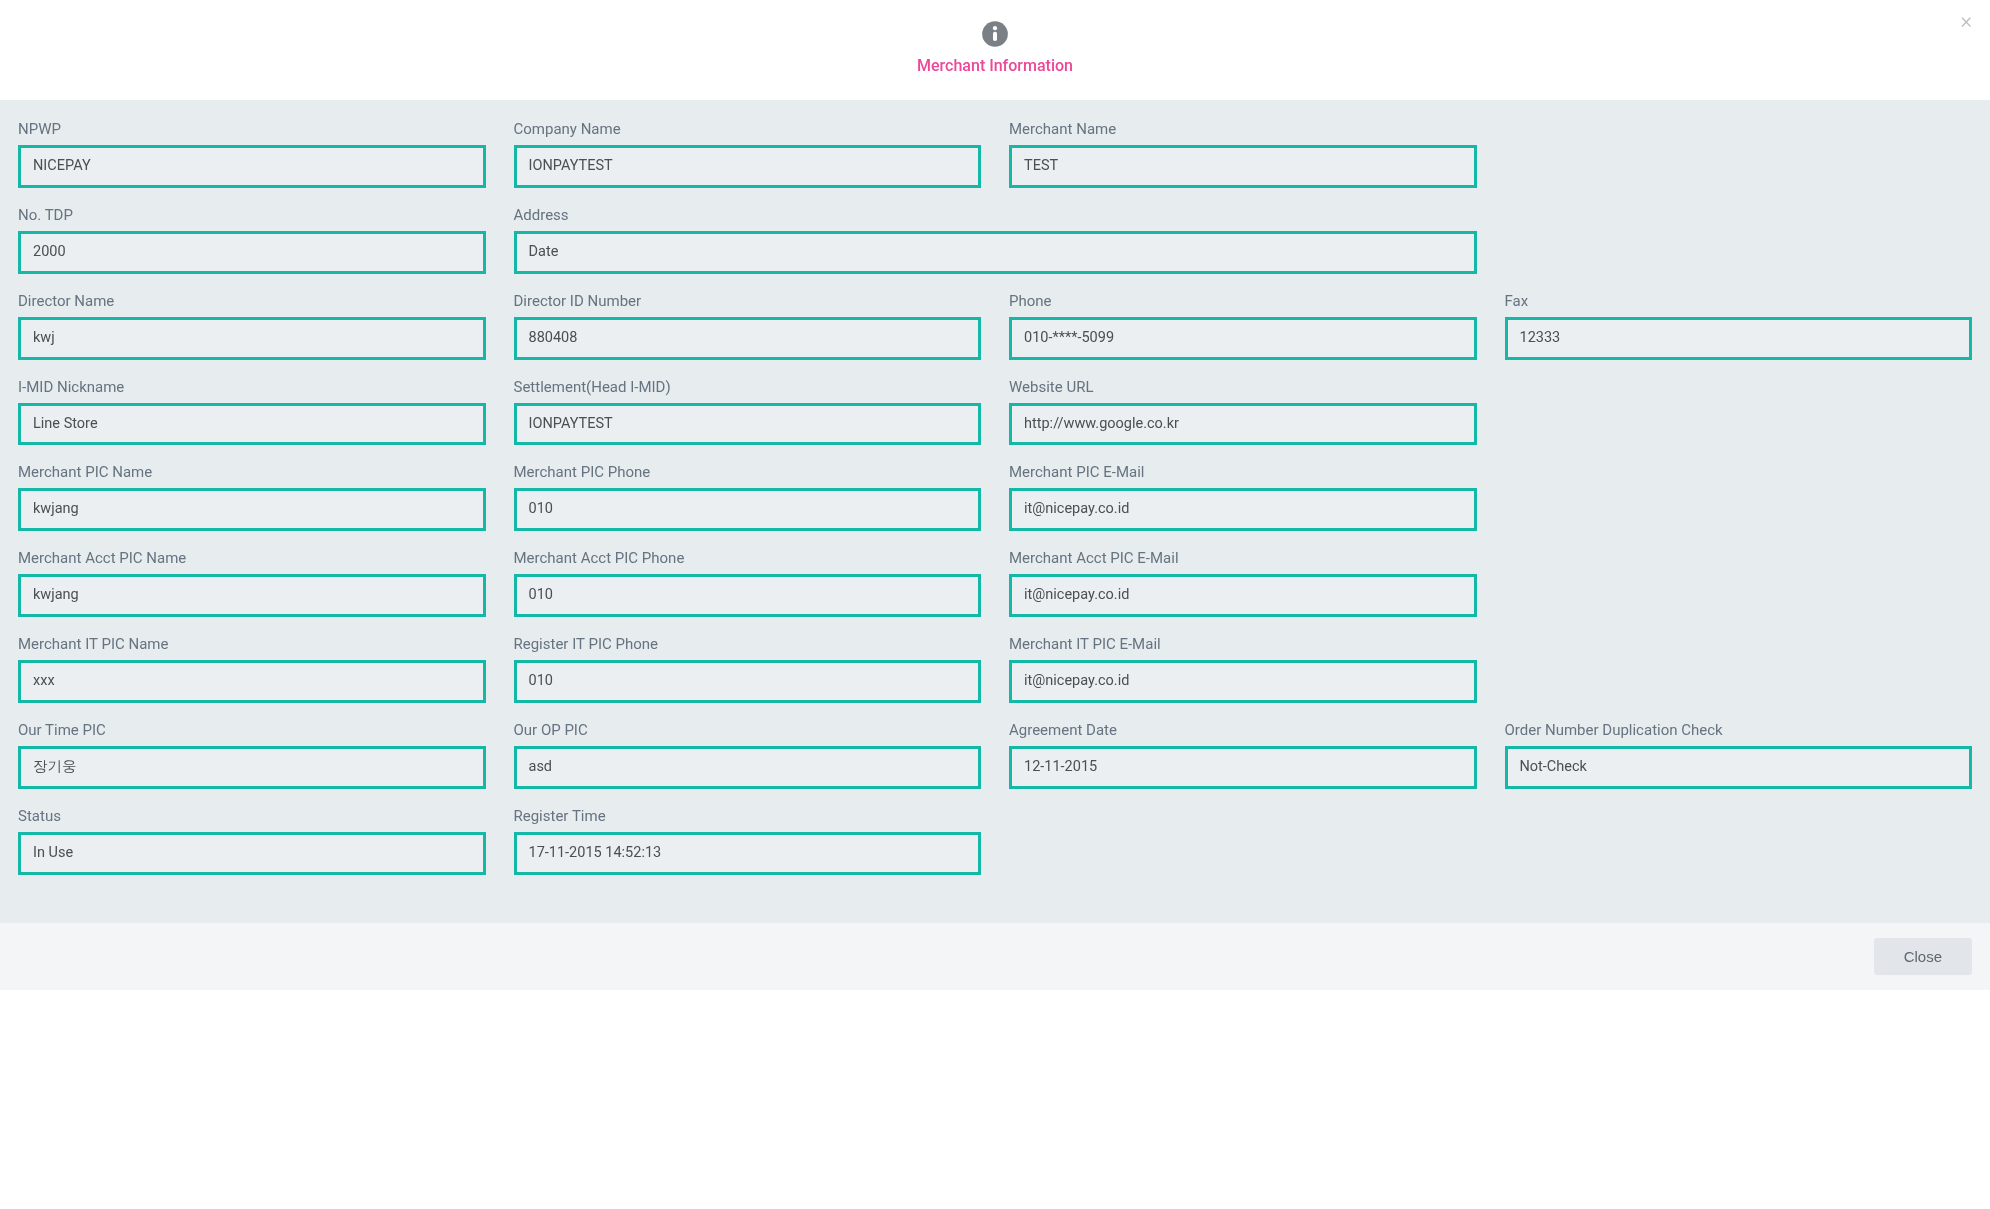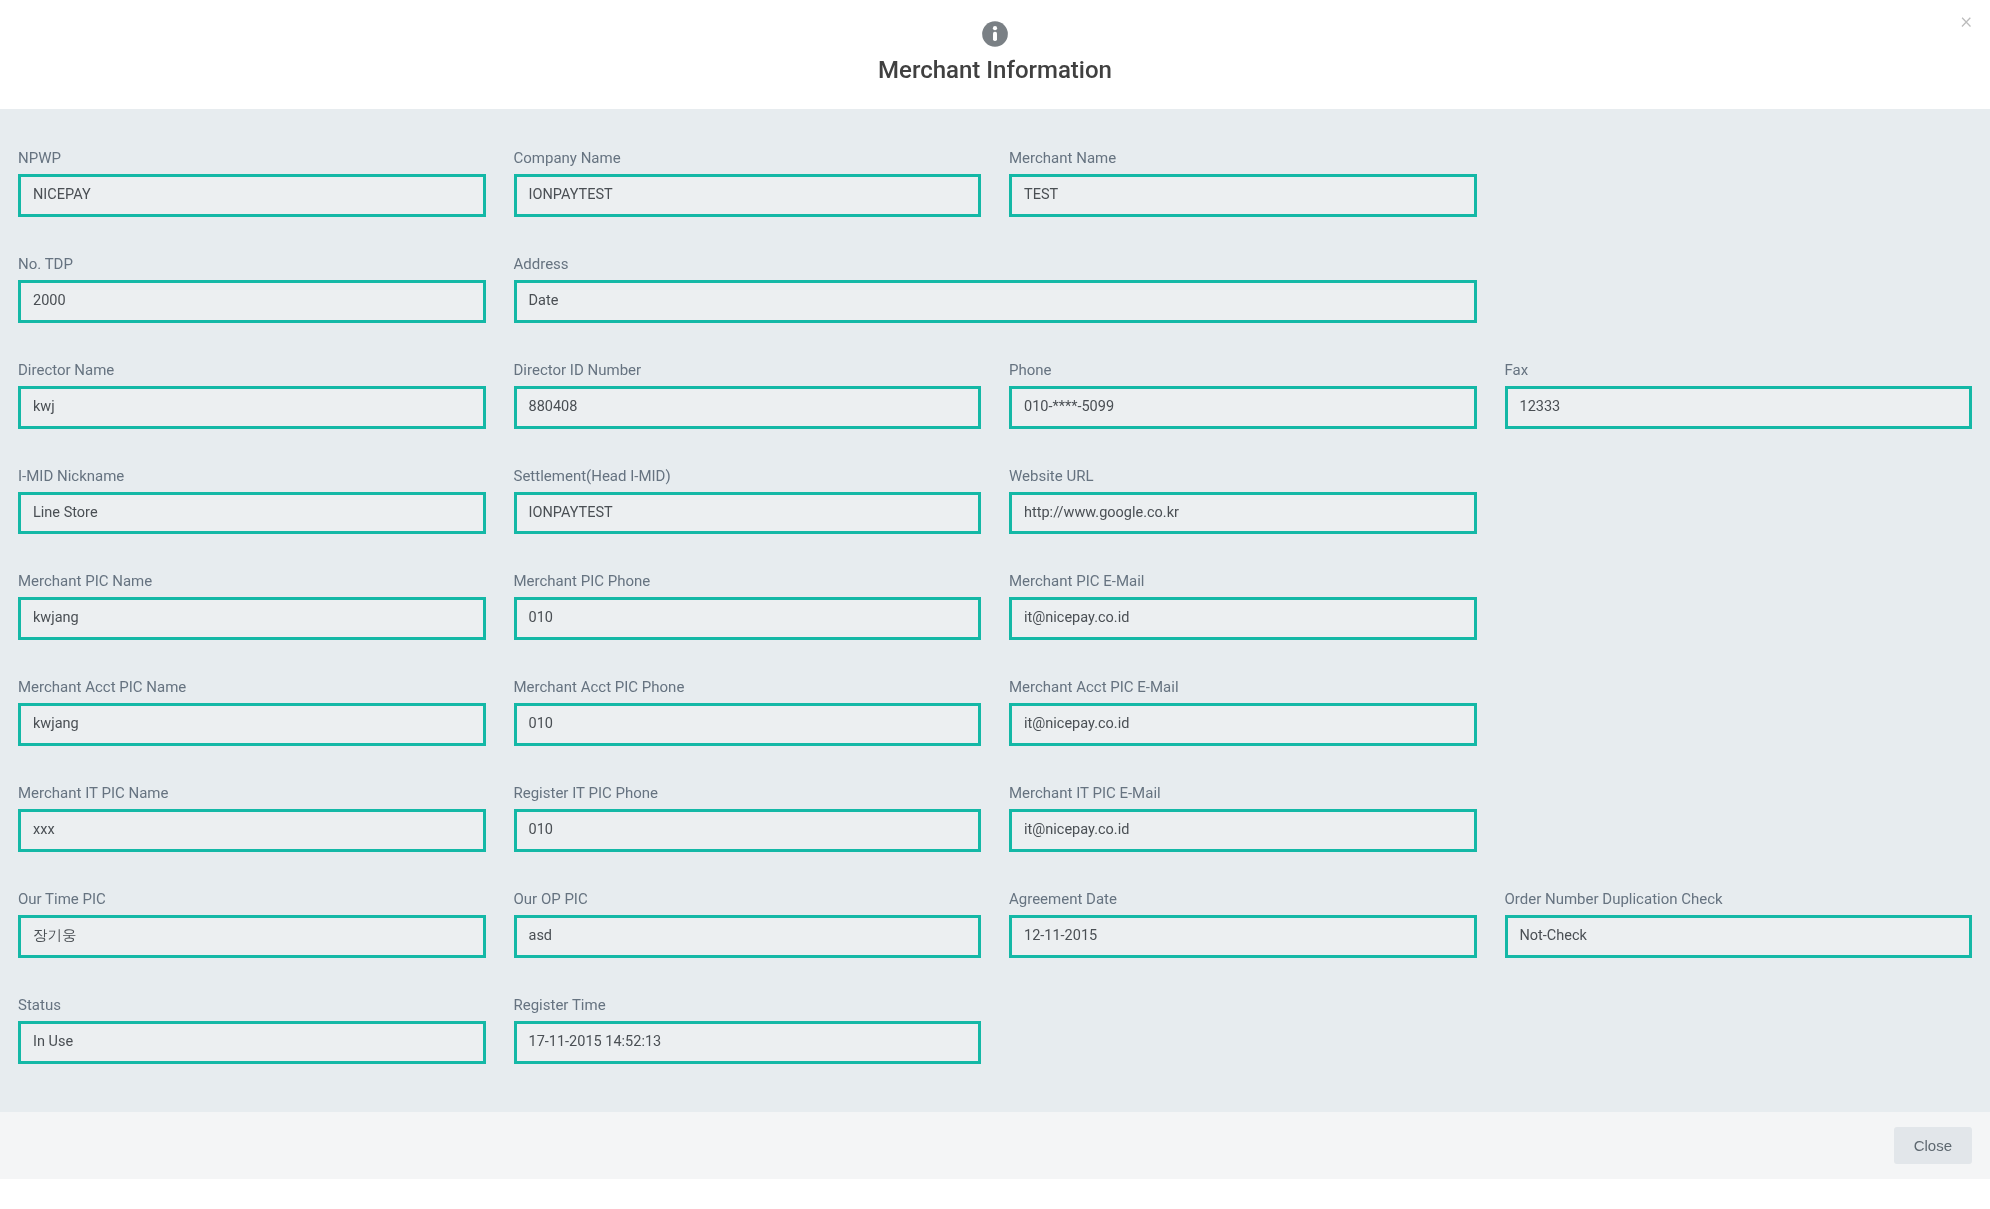--- a/index.html
+++ b/index.html
@@ -20,23 +20,23 @@
       position: relative;
     }
     .info-icon {
       display: inline-block;
       width: 28px;
       height: 28px;
       margin-bottom: 8px;
     }
     .info-icon svg { width: 100%; height: 100%; }
     .modal-title {
-      font-size: 24px;
+      font-size: 16px;
       font-weight: 500;
-      color: #404040;
+      color: #ec4899;
     }
     .close-x {
       position: absolute;
       top: 10px;
       right: 18px;
       font-size: 22px;
       color: #bbb;
       cursor: pointer;
       line-height: 1;
       font-weight: 300;
@@ -45,21 +45,20 @@
       background: #e7ecef;
       padding: 20px 18px 30px 18px;
     }
     .row {
       display: flex;
       flex-wrap: nowrap;
       margin: 0 -14px;
     }
     .col {
       padding: 0 14px 18px 14px;
-      margin-top: 20px;
     }
     .col-3 { width: 25%; }
     .col-6 { width: 50%; }
     .label {
       font-size: 15px;
       color: #667380;
       margin-bottom: 7px;
       display: block;
     }
     .value-box {
@@ -73,21 +72,21 @@
     }
     .modal-footer {
       background: #f4f5f6;
       padding: 15px 18px;
       text-align: right;
     }
     .btn-close {
       background: #e2e6ea;
       border: none;
       color: #5e6870;
-      padding: 10px 20px;
+      padding: 10px 30px;
       font-size: 15px;
       border-radius: 3px;
       cursor: pointer;
     }
   </style>
 </head>
 <body>
 
 <div class="modal">
   <div class="modal-header">

